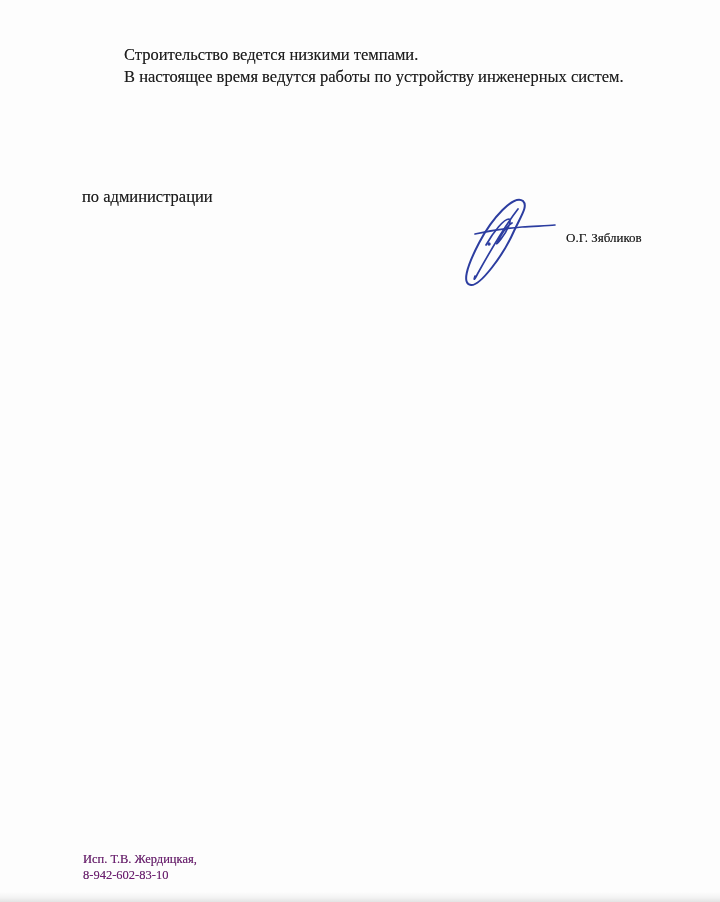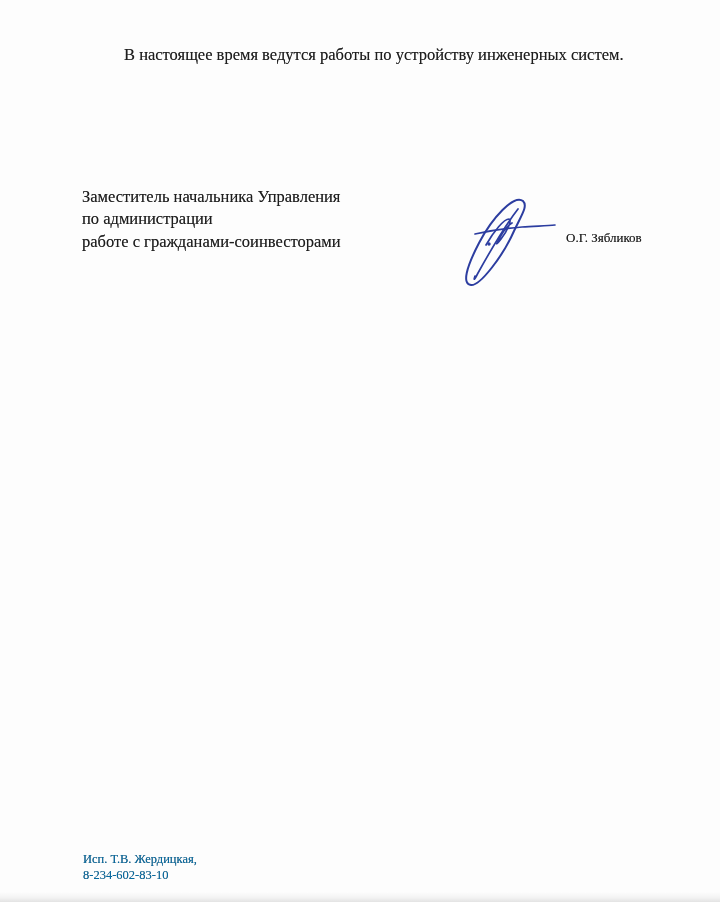--- a/index.html
+++ b/index.html
@@ -76,38 +76,37 @@
     white-space: nowrap;
     text-shadow: 0 0 0.4px rgba(20,20,20,0.55);
   }
 
   .footer-note {
     position: absolute;
     left: 83px;
     top: 852px;
     font-size: 12.5px;
     line-height: 15.5px;
-    color: #0369a1;
+    color: #701a75;
     text-shadow: 0 0 0.3px rgba(20,20,20,0.5);
   }
 </style>
 </head>
 <body>
 
 <div class="page">
 
   <div class="letter-body">
+    <p>Строительство ведется низкими темпами.</p>
     <p>В настоящее время ведутся работы по устройству инженерных систем.</p>
   </div>
 
   <div class="sign-block">
     <div class="signatory-title">
-      <div>Заместитель начальника Управления</div>
       <div>по администрации</div>
-      <div>работе с гражданами-соинвесторами</div>
     </div>
 
     <svg class="signature-svg" viewBox="0 0 110 95" aria-hidden="true">
       <g fill="none" stroke="#2c3da0" stroke-linecap="round">
 
         <path stroke-width="2" d="M75,8 C66,1 44,25 31,50 C18,75 14,91 23,92 C32,93 55,63 66,38 C74,21 80,13 75,8 Z"></path>
 
         <path stroke-width="1.7" d="M70,16 C56,34 40,62 30,80 C27,86 25,89 27,83"></path>
 
         <path stroke-width="1.7" d="M38,52 C46,38 56,26 61,26 C64,27 60,37 53,46 C50,50 48,52 49,50 C53,42 58,33 64,30"></path>
@@ -115,17 +114,17 @@
         <path stroke-width="1.7" d="M27,41 C45,37 62,35 74,34 C86,33 98,33 107,32"></path>
       </g>
       <circle cx="41" cy="51" r="1.7" stroke="none" fill="#2c3da0"></circle>
     </svg>
 
     <div class="signatory-name">О.Г. Зябликов</div>
   </div>
 
   <div class="footer-note">
     <div>Исп. Т.В. Жердицкая,</div>
-    <div>8-234-602-83-10</div>
+    <div>8-942-602-83-10</div>
   </div>
 
   <div class="scan-edge"></div>
 </div>
 
 </body></html>

